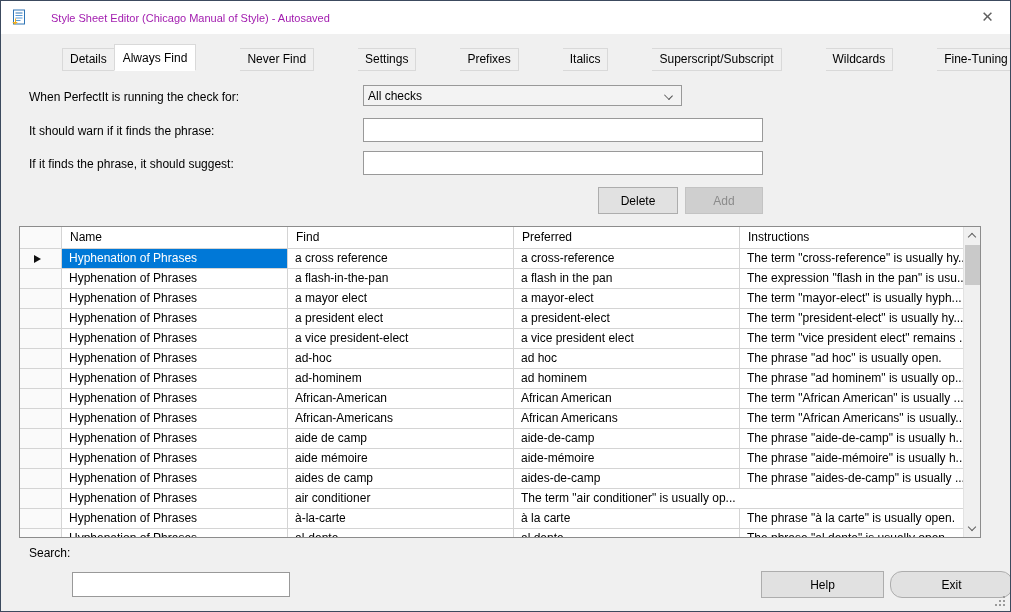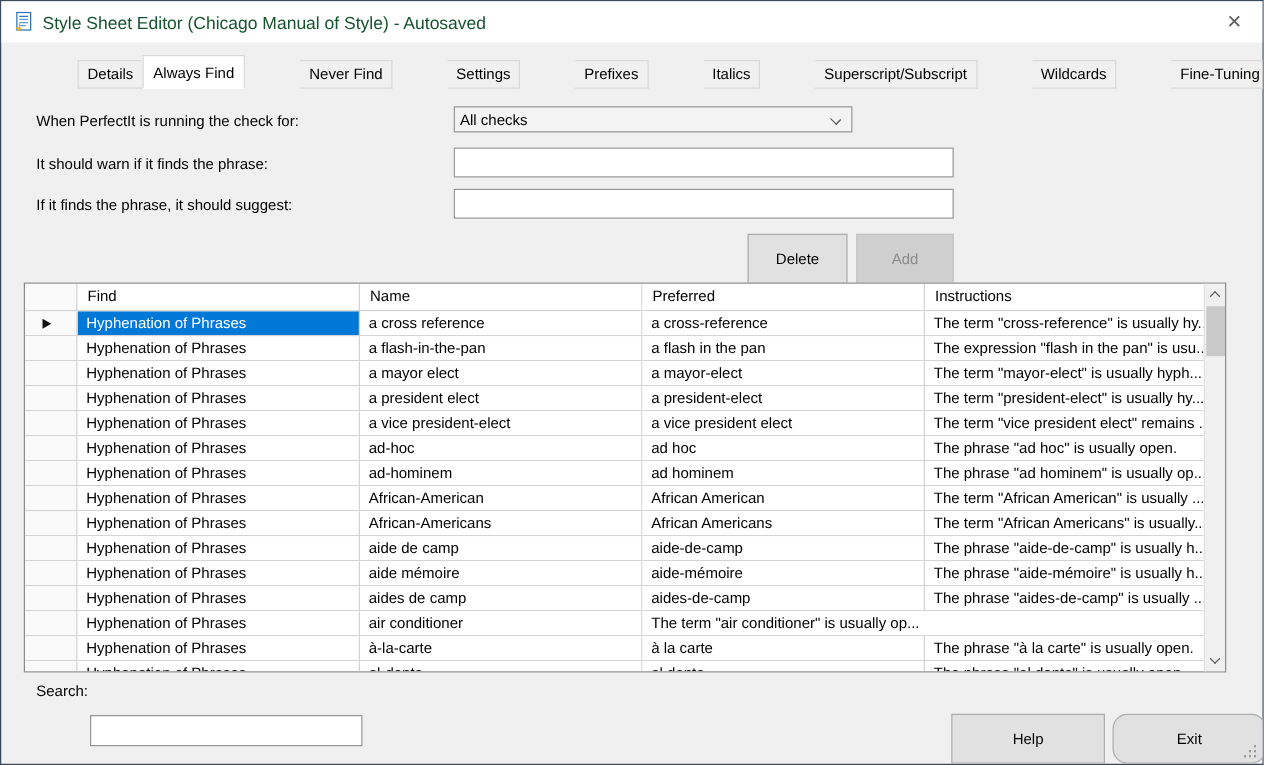--- a/index.html
+++ b/index.html
@@ -8,21 +8,21 @@
   .window {
     position:relative; width:1011px; height:612px;
     background:#f0f0f0; border:1px solid #3c4a5e; overflow:hidden;
   }
   
   .titlebar {
     position:absolute; left:0; top:0; right:0; height:33px;
     background:#ffffff; display:flex; align-items:center; padding-left:9px;
   }
   .title-icon { width:17px; height:17px; margin-right:7px; flex:0 0 auto; }
-  .title-text { font-size:14px; color:#14532d; }
+  .title-text { font-size:11px; color:#a21caf;margin-left:17px; }
   .close-btn {
     position:absolute; right:0; top:0; width:45px; height:32px;
     display:flex; align-items:center; justify-content:center;
     color:#5f5f5f; font-size:15px; cursor:default;
   }
   
   .tabstrip {
     position:absolute; left:0; top:44px; right:0; height:26px;
     display:flex; align-items:flex-end; padding-left:17px;
   }
@@ -48,21 +48,21 @@
     position:absolute; right:9px; top:6px; width:7px; height:7px;
     border-right:1px solid #505050; border-bottom:1px solid #505050;
     transform:rotate(45deg) scale(1,0.8);
   }
   .tbox {
     position:absolute; left:362px; width:400px; height:24px;
     background:#ffffff; border:1px solid #999999; font-size:12px;
     padding:0 4px; font-family:"Liberation Sans", sans-serif;
   }
   .btn {
-    position:absolute; height:40px; background:#e1e1e1; border:1px solid #adadad;
+    position:absolute; height:27px; background:#e1e1e1; border:1px solid #adadad;
     font-size:12px; color:#000; font-family:"Liberation Sans", sans-serif;
     text-align:center;
   }
   .btn.disabled { background:#cfcfcf; border-color:#c3c3c3; color:#8b8b8b; }
   
   .grid {
     position:absolute; left:18px; top:225px; width:962px; height:312px;
     background:#ffffff; border:1px solid #8c8c8c;
   }
   .grid-inner { position:absolute; left:0; top:0; width:943px; height:310px; overflow:hidden; }
@@ -159,22 +159,22 @@
   <div class="flabel" style="left:28px; top:156px;">If it finds the phrase, it should suggest:</div>
   <input class="tbox" style="top: 150px;" value="">
 
   <button class="btn" style="left:597px; top:186px; width:80px;">Delete</button>
   <button class="btn disabled" style="left:684px; top:186px; width:78px;">Add</button>
 
   <div class="grid">
     <div class="grid-inner">
       <div class="thead">
         <div class="th c0"></div>
+        <div class="th c1">Name</div>
         <div class="th c2">Find</div>
-        <div class="th c1">Name</div>
         <div class="th c3">Preferred</div>
         <div class="th c4">Instructions</div>
       </div>
       <div class="tbody">
           <div class="tr">
             <div class="td c0">
               <span class="row-arrow"></span>
             </div>
             <div class="td c1 sel">Hyphenation of Phrases</div>
             <div class="td c2">a cross reference</div>

